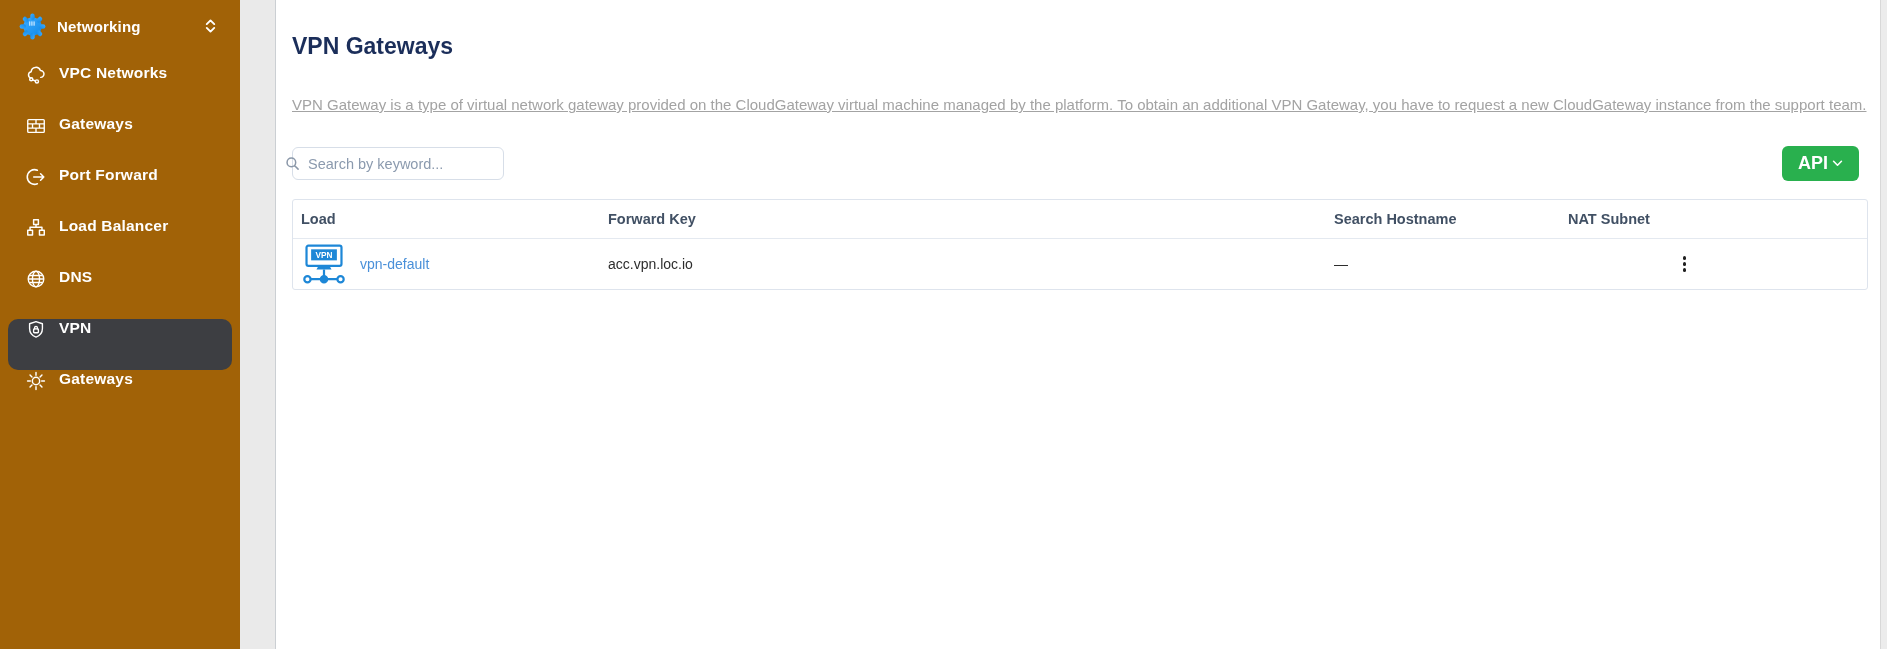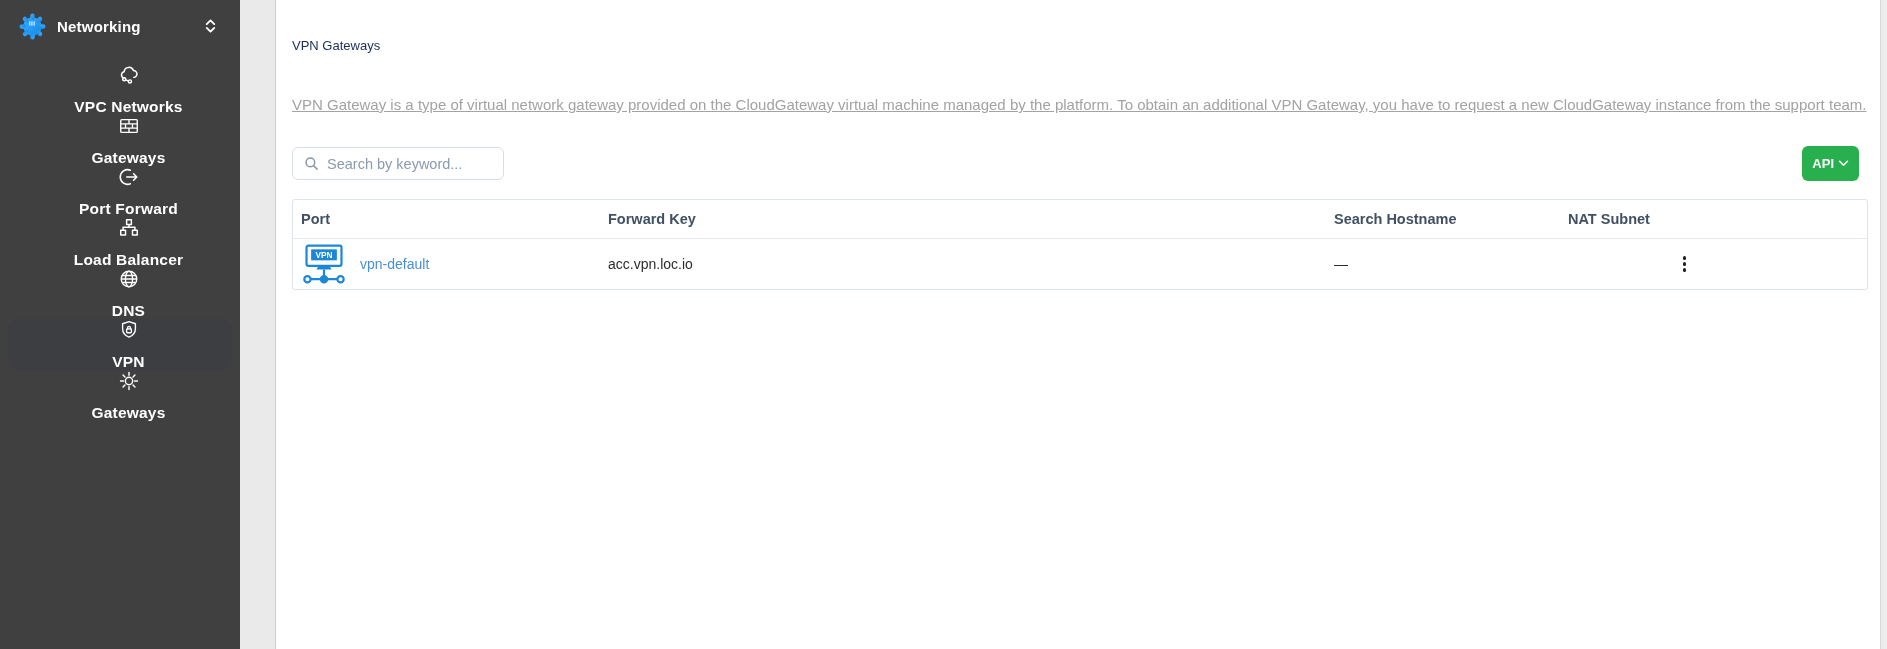--- a/index.html
+++ b/index.html
@@ -1,51 +1,51 @@
 <!DOCTYPE html>
 <html><head>
 <meta charset="utf-8">
 <style>
   * { margin:0; padding:0; box-sizing:border-box; }
   html,body { width:1887px; height:649px; overflow:hidden; background:#fff;
               font-family:"Liberation Sans", sans-serif; }
   .app { display:flex; width:1887px; height:649px; position:relative; }
 
   
-  .sidebar { width:240px; height:100%; background:#404040; flex:0 0 240px; color:#fff; }
+  .sidebar { width:240px; height:100%; background:#a16207; flex:0 0 240px; color:#fff; }
   .sb-header { height:52px; display:flex; align-items:center; padding-left:19px; }
   .sb-header .logo { width:27px; height:27px; flex:0 0 27px; }
   .sb-header .sb-title { font-size:15px; font-weight:700; margin-left:11px; letter-spacing:.2px; }
   .sb-header .unfold { margin-left:auto; margin-right:22px; width:15px; height:16px; }
   .sb-items { margin-top:12px; display:flex; flex-direction:column; }
-  .sb-item { height:51px; margin:0 8px; border-radius:10px; display:flex; align-items:center;
-             padding-left:17px; gap:12px; cursor:pointer;flex-direction:column; }
+  .sb-item { height:51px; margin:0 8px; border-radius:10px; display:flex; align-items:flex-start;
+             padding-left:17px; gap:12px; cursor:pointer; }
   .sb-item.selected { background:#3d3e42; }
   .sb-item .ic { width:22px; height:22px; flex:0 0 22px; }
   .sb-item .lbl { font-size:15.5px; font-weight:700; letter-spacing:.2px; }
 
   
   .gapstrip { width:36px; flex:0 0 36px; height:100%; background:#eaeaea; border-right:1px solid #cbcfd3; }
 
   
   .main { flex:1 1 auto; background:#fff; padding:34px 13px 0 16px; position:relative; }
-  .page-title { font-size:13px; font-weight:400; color:#1b2e5a; line-height:24px; }
+  .page-title { font-size:23px; font-weight:700; color:#1b2e5a; line-height:24px; }
   .page-desc { margin-top:37px; font-size:15px; color:#a3a3a3; line-height:20px; white-space:nowrap;text-decoration:underline; }
 
   .controls { margin-top:31px; display:flex; align-items:center; justify-content:space-between; height:35px; }
   .searchbox { width:212px; height:33px; border:1px solid #d7dee8; border-radius:6px;
-               display:flex; align-items:center; padding-left:11px; background:#fff; }
+               display:flex; align-items:center; padding-left:11px; background:#fff;justify-content:flex-end; }
   .searchbox svg { width:15px; height:15px; flex:0 0 15px; }
   .searchbox input { border:none; outline:none; flex:1; height:100%; font-size:14.5px;
                      color:#33435c; padding:0 8px; background:transparent;
                      font-family:"Liberation Sans", sans-serif; }
   .searchbox input::placeholder { color:#8b9aae; }
   .api-btn { margin-right:15px; height:35px; min-width:53px; background:#29b04e; border:none;
-             border-radius:6px; color:#fff; font-weight:700; font-size:13px;
-             display:flex; align-items:center; justify-content:center; gap:4px; padding:0 10px;
+             border-radius:6px; color:#fff; font-weight:700; font-size:18px;
+             display:flex; align-items:center; justify-content:center; gap:4px; padding:0 16px;
              cursor:pointer; font-family:"Liberation Sans", sans-serif; }
   .api-btn svg { width:11px; height:7px; }
 
   
   .card { margin-top:18px; width:1576px; border:1px solid #dee4ed; border-radius:3px; background:#fff; }
   .tr { display:grid; grid-template-columns:315px 726px 234px 233px 1fr; align-items:center; }
   .tr.head { height:39px; border-bottom:1px solid #e4e9f0; }
   .tr.head .th { font-size:14.5px; font-weight:700; color:#415064; }
   .tr.head .th:first-child { padding-left:8px; }
   .tr.body { height:50px; }
@@ -182,21 +182,21 @@
       <button class="api-btn">
         <span>API</span>
         <svg viewBox="0 0 12 8" fill="none" stroke="#fff" stroke-width="1.8" stroke-linecap="round" stroke-linejoin="round">
           <path d="M1.5 1.5L6 6l4.5-4.5"></path>
         </svg>
       </button>
     </div>
 
     <section class="card">
       <div class="tr head">
-        <div class="th">Port</div>
+        <div class="th">Load</div>
         <div class="th">Forward Key</div>
         <div class="th">Search Hostname</div>
         <div class="th">NAT Subnet</div>
         <div class="th"></div>
       </div>
 
       <div class="tr body">
         <div class="td name-cell">
           <svg viewBox="0 0 50 44">
             <rect x="6" y="1.5" width="38" height="22" rx="2" fill="#fff" stroke="#1d87d7" stroke-width="2.4"></rect>

